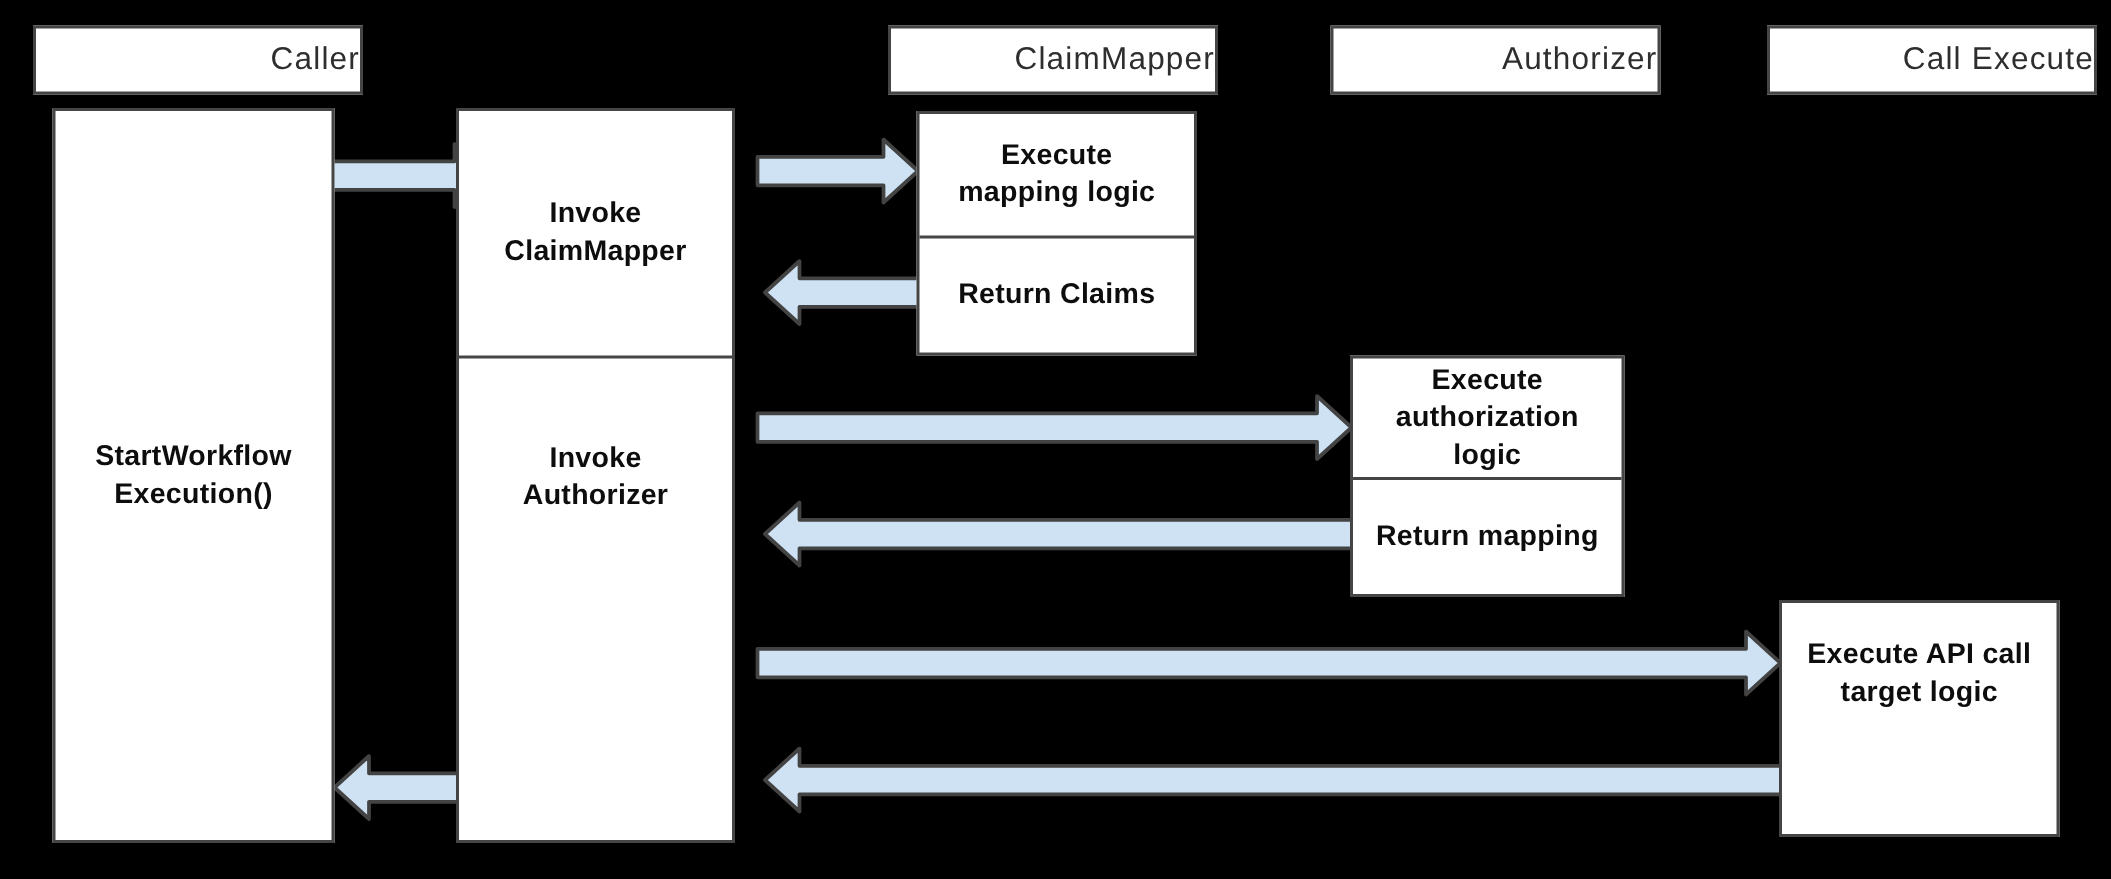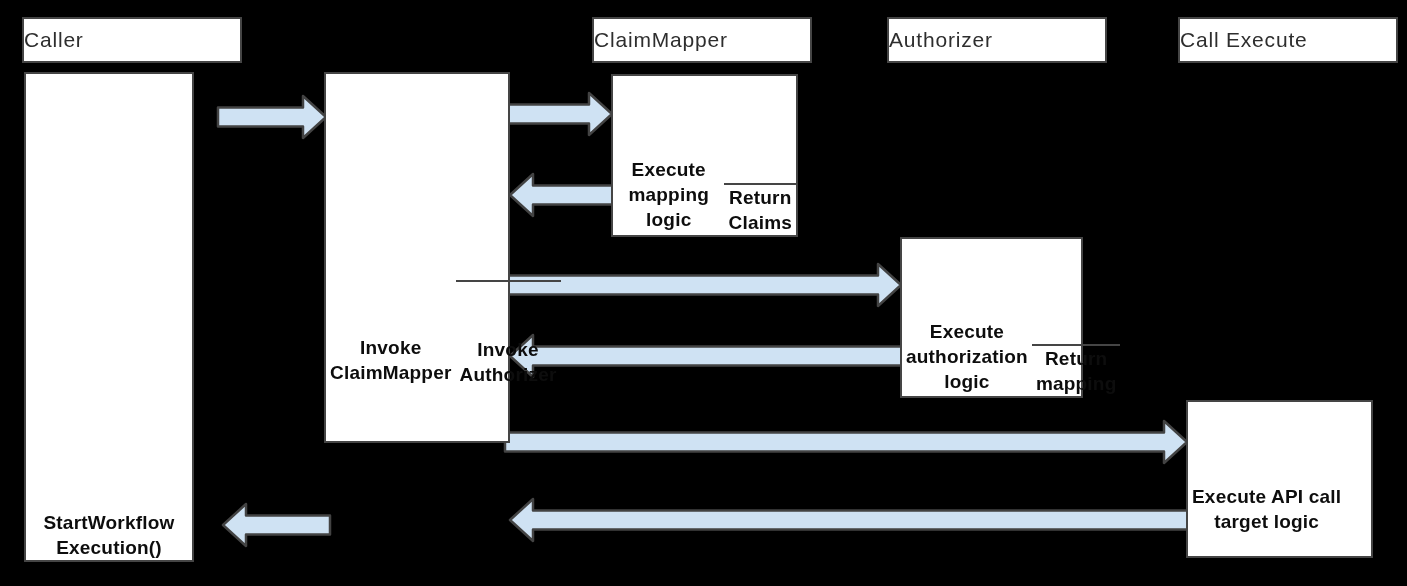--- a/index.html
+++ b/index.html
@@ -21,38 +21,38 @@
   .hdr {
     position: absolute;
     top: 17px;
     width: 220px;
     height: 46px;
     background: #ffffff;
     border: 2.5px solid #454545;
     box-sizing: border-box;
     display: flex;
     align-items: center;
-    justify-content: flex-start;
+    justify-content: flex-end;
     z-index: 2;
   }
   .hdr-label {
     font-size: 21px;
     font-weight: 400;
     letter-spacing: 0.8px;
     color: #2e2e2e;
     white-space: nowrap;
   }
   .col {
     position: absolute;
     background: #ffffff;
     border: 2.5px solid #454545;
     box-sizing: border-box;
     display: flex;
+    flex-direction: column;
     z-index: 2;
-    align-items: flex-end;
   }
   .cell {
     box-sizing: border-box;
     display: flex;
     align-items: center;
     justify-content: center;
     text-align: center;
   }
   .cell + .cell { border-top: 2.5px solid #454545; }
   .cell-label {
@@ -87,28 +87,28 @@
   <div class="hdr" style="left:592px">
     <span class="hdr-label">ClaimMapper</span>
   </div>
   <div class="hdr" style="left:887px">
     <span class="hdr-label">Authorizer</span>
   </div>
   <div class="hdr" style="left:1178px">
     <span class="hdr-label">Call Execute</span>
   </div>
 
-  <div class="col" style="left:24px; top:72px; width:170px; height:490px">
+  <div class="col" style="left:35px; top:72px; width:188px; height:490px">
     <div class="cell" style="flex:1">
       <span class="cell-label">StartWorkflow
 Execution()</span>
     </div>
   </div>
 
-  <div class="col" style="left:324px; top:72px; width:186px; height:371px">
+  <div class="col" style="left:304px; top:72px; width:186px; height:490px">
     <div class="cell" style="height:162.5px">
       <span class="cell-label">Invoke
 ClaimMapper</span>
     </div>
     <div class="cell" style="height:161px">
       <span class="cell-label">Invoke
 Authorizer</span>
     </div>
   </div>
 

